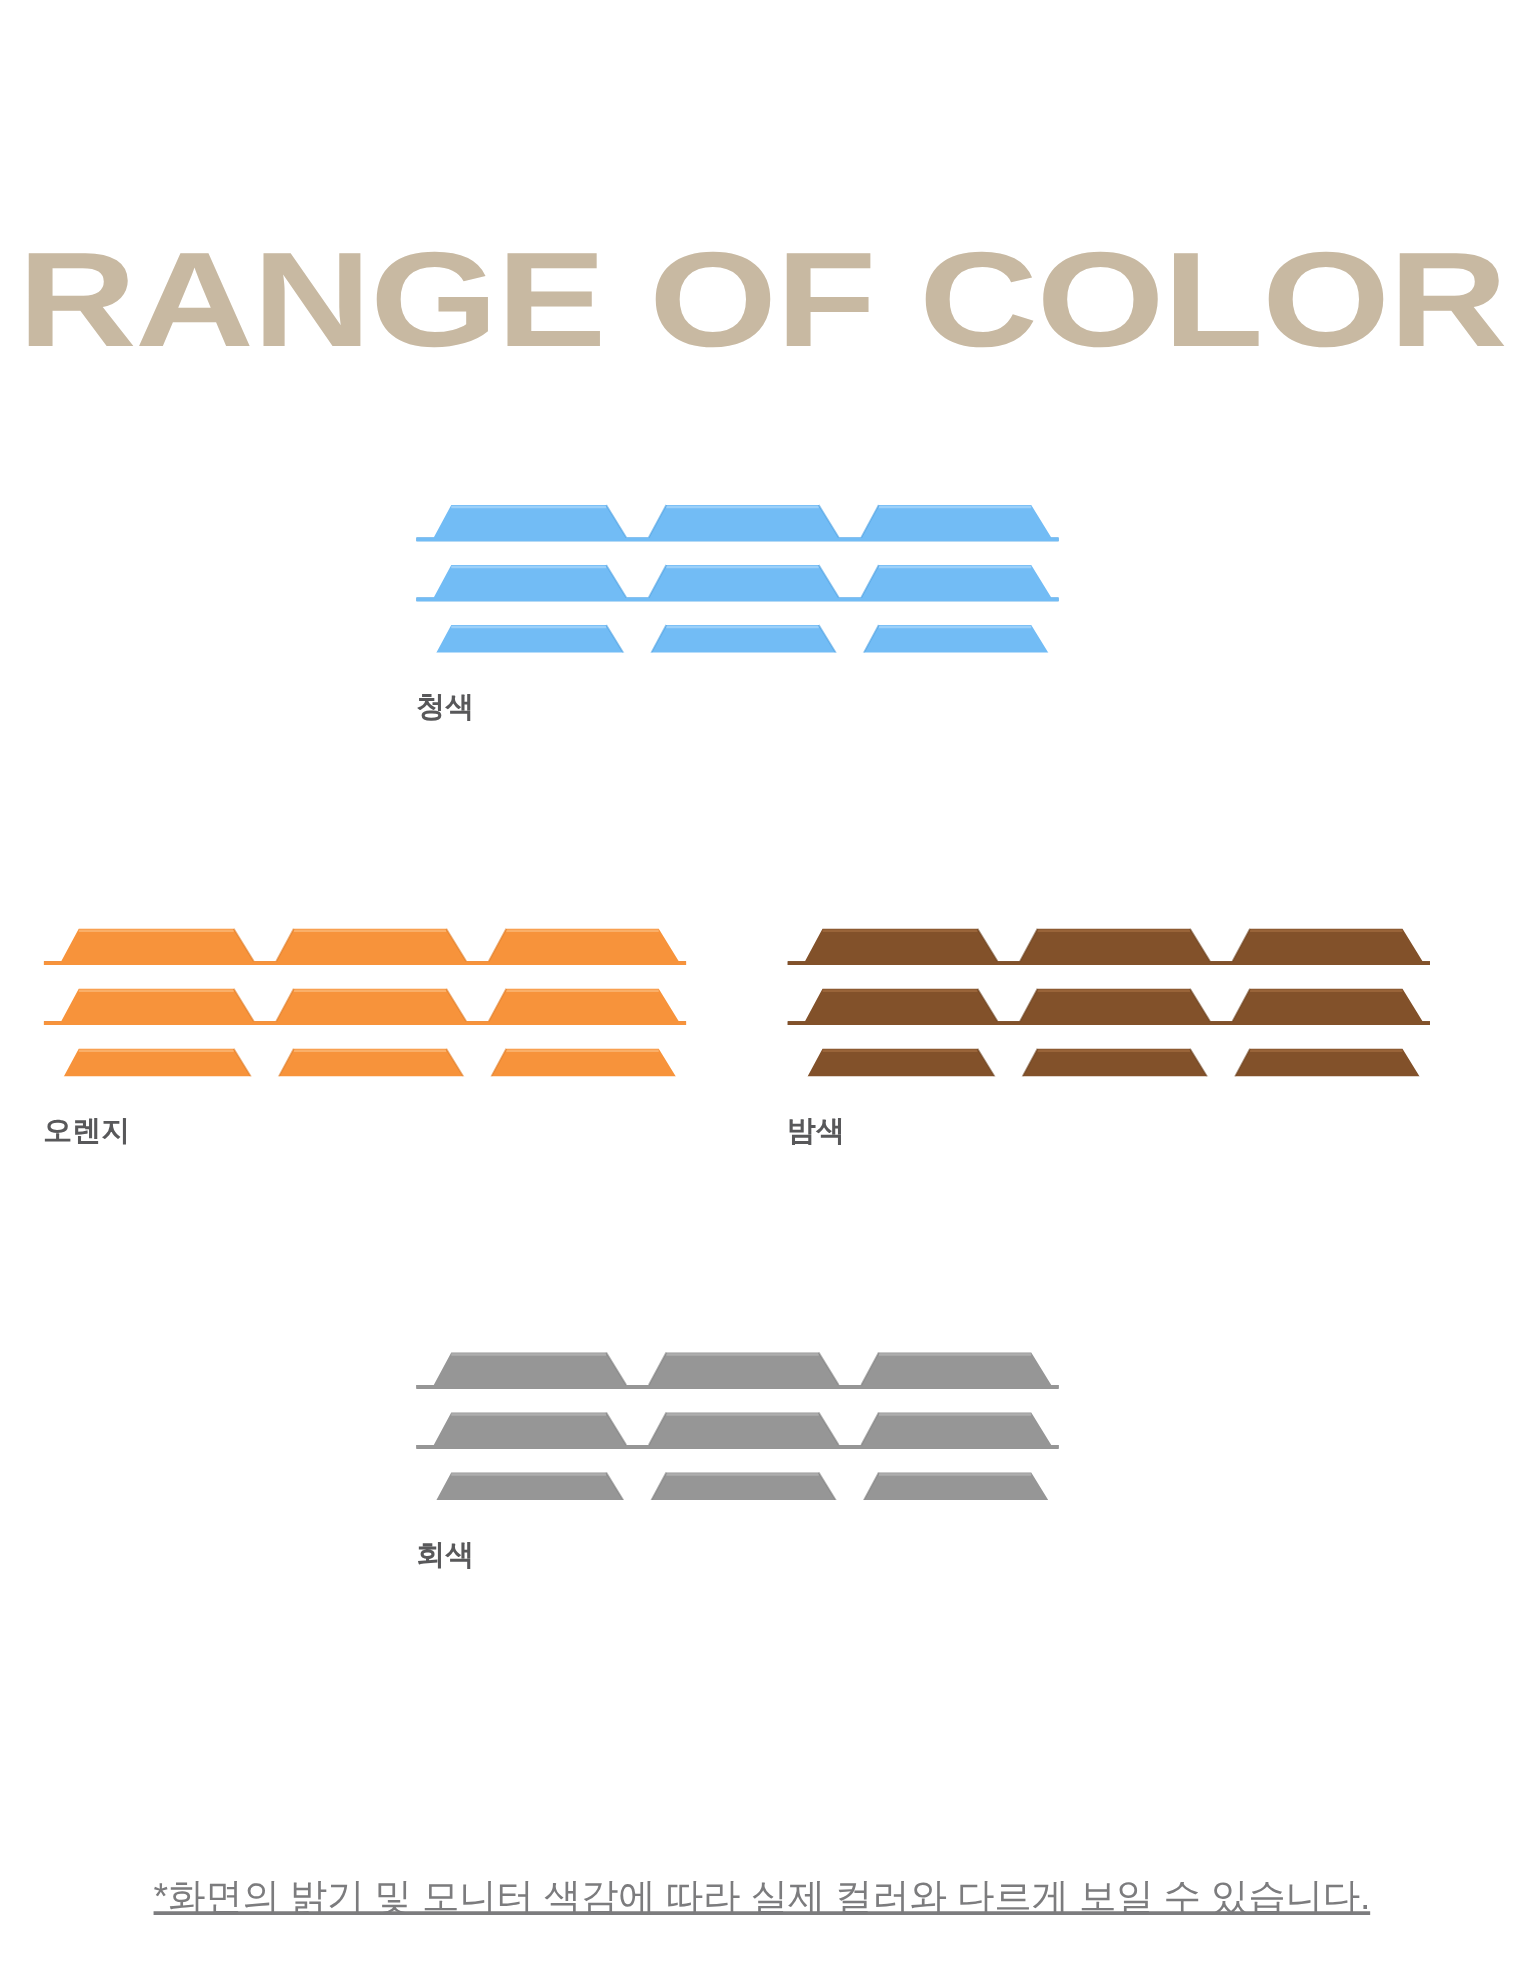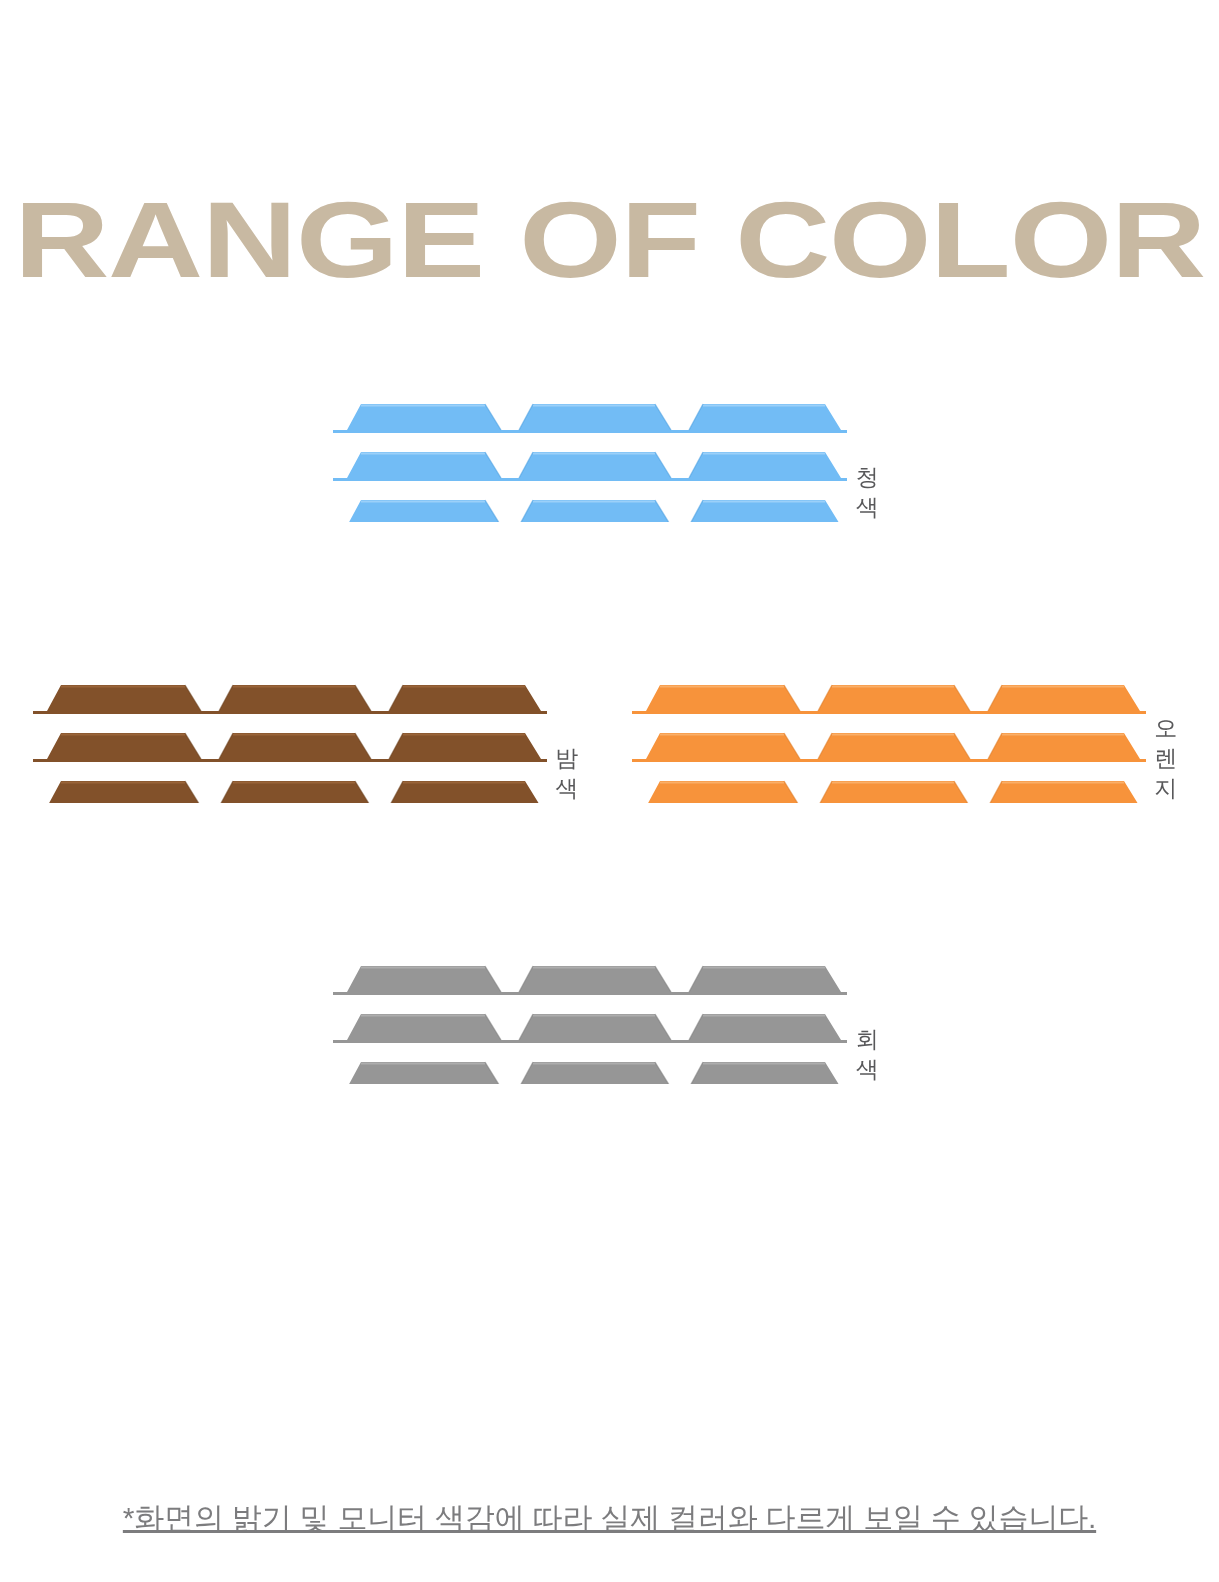--- a/index.html
+++ b/index.html
@@ -47,22 +47,23 @@
     align-items: flex-start;
     gap: 0px;
   }
   .swatch-row.row-1 { margin-top: 0px; }
   .swatch-row.row-2 { margin-top: 159px; }
   .swatch-row.row-3 { margin-top: 159px; }
 
   .swatch-cell {
     width: 555px;
     display: flex;
-    flex-direction: row;
-    align-items: flex-end;
+    flex-direction: column;
+    align-items: flex-start;
+    font-weight: bold;
   }
   .swatch-cell.cell-left  { margin-left: 22px; margin-right: 20px; }
   .swatch-cell.cell-right { margin-left: 20px; margin-right: 22px; }
 
   .panel-stack {
     width: 514px;
     height: 122px;
     position: relative;
   }
   .panel-svg {
@@ -120,57 +121,57 @@
             <path d="M 0 126 L 14 126 L 28 100 L 152 100 L 168 126 L 186 126 L 200 100 L 322 100 L 338 126 L 356 126 L 370 100 L 492 100 L 508 126 L 514 126 L 514 129 L 0 129 Z" fill="#72bcf5"></path>
             <path d="M 28 101.5 L 152 101.5 M 200 101.5 L 322 101.5 M 370 101.5 L 492 101.5" stroke="#a9d7f9" stroke-width="2" fill="none" opacity="0.75"></path>
             <path d="M 152 100 L 168 126 M 186 126 L 200 100 M 322 100 L 338 126 M 356 126 L 370 100" stroke="#4a9fe0" stroke-width="1.4" fill="none" opacity="0.55"></path>
           </svg>
         </div>
       <div class="swatch-label">청색</div>
     </div>
   </div>
 
   <div class="swatch-row row-2">
+    <div class="swatch-cell cell-left">
+      <div class="panel-stack">
+          <svg class="panel-svg" viewBox="0 0 514 122" preserveAspectRatio="none">
+            <rect x="0" y="30" width="514" height="3" fill="#cc6d1c"></rect>
+            <path d="M 0 30 L 14 30 L 28 4 L 152 4 L 168 30 L 186 30 L 200 4 L 322 4 L 338 30 L 356 30 L 370 4 L 492 4 L 508 30 L 514 30 L 514 33 L 0 33 Z" fill="#f7933b"></path>
+            <path d="M 28 5.5 L 152 5.5 M 200 5.5 L 322 5.5 M 370 5.5 L 492 5.5" stroke="#fbb878" stroke-width="2" fill="none" opacity="0.75"></path>
+            <path d="M 152 4 L 168 30 M 186 30 L 200 4 M 322 4 L 338 30 M 356 30 L 370 4" stroke="#dd7a25" stroke-width="1.4" fill="none" opacity="0.55"></path>
+            <rect x="0" y="78" width="514" height="3" fill="#cc6d1c"></rect>
+            <path d="M 0 78 L 14 78 L 28 52 L 152 52 L 168 78 L 186 78 L 200 52 L 322 52 L 338 78 L 356 78 L 370 52 L 492 52 L 508 78 L 514 78 L 514 81 L 0 81 Z" fill="#f7933b"></path>
+            <path d="M 28 53.5 L 152 53.5 M 200 53.5 L 322 53.5 M 370 53.5 L 492 53.5" stroke="#fbb878" stroke-width="2" fill="none" opacity="0.75"></path>
+            <path d="M 152 52 L 168 78 M 186 78 L 200 52 M 322 52 L 338 78 M 356 78 L 370 52" stroke="#dd7a25" stroke-width="1.4" fill="none" opacity="0.55"></path>
+            <rect x="0" y="126" width="514" height="3" fill="#cc6d1c"></rect>
+            <path d="M 0 126 L 14 126 L 28 100 L 152 100 L 168 126 L 186 126 L 200 100 L 322 100 L 338 126 L 356 126 L 370 100 L 492 100 L 508 126 L 514 126 L 514 129 L 0 129 Z" fill="#f7933b"></path>
+            <path d="M 28 101.5 L 152 101.5 M 200 101.5 L 322 101.5 M 370 101.5 L 492 101.5" stroke="#fbb878" stroke-width="2" fill="none" opacity="0.75"></path>
+            <path d="M 152 100 L 168 126 M 186 126 L 200 100 M 322 100 L 338 126 M 356 126 L 370 100" stroke="#dd7a25" stroke-width="1.4" fill="none" opacity="0.55"></path>
+          </svg>
+        </div>
+      <div class="swatch-label">오렌지</div>
+    </div>
     <div class="swatch-cell cell-right">
       <div class="panel-stack">
           <svg class="panel-svg" viewBox="0 0 514 122" preserveAspectRatio="none">
             <rect x="0" y="30" width="514" height="3" fill="#5c3718"></rect>
             <path d="M 0 30 L 14 30 L 28 4 L 152 4 L 168 30 L 186 30 L 200 4 L 322 4 L 338 30 L 356 30 L 370 4 L 492 4 L 508 30 L 514 30 L 514 33 L 0 33 Z" fill="#82512a"></path>
             <path d="M 28 5.5 L 152 5.5 M 200 5.5 L 322 5.5 M 370 5.5 L 492 5.5" stroke="#a06b3f" stroke-width="2" fill="none" opacity="0.75"></path>
             <path d="M 152 4 L 168 30 M 186 30 L 200 4 M 322 4 L 338 30 M 356 30 L 370 4" stroke="#6b411f" stroke-width="1.4" fill="none" opacity="0.55"></path>
             <rect x="0" y="78" width="514" height="3" fill="#5c3718"></rect>
             <path d="M 0 78 L 14 78 L 28 52 L 152 52 L 168 78 L 186 78 L 200 52 L 322 52 L 338 78 L 356 78 L 370 52 L 492 52 L 508 78 L 514 78 L 514 81 L 0 81 Z" fill="#82512a"></path>
             <path d="M 28 53.5 L 152 53.5 M 200 53.5 L 322 53.5 M 370 53.5 L 492 53.5" stroke="#a06b3f" stroke-width="2" fill="none" opacity="0.75"></path>
             <path d="M 152 52 L 168 78 M 186 78 L 200 52 M 322 52 L 338 78 M 356 78 L 370 52" stroke="#6b411f" stroke-width="1.4" fill="none" opacity="0.55"></path>
             <rect x="0" y="126" width="514" height="3" fill="#5c3718"></rect>
             <path d="M 0 126 L 14 126 L 28 100 L 152 100 L 168 126 L 186 126 L 200 100 L 322 100 L 338 126 L 356 126 L 370 100 L 492 100 L 508 126 L 514 126 L 514 129 L 0 129 Z" fill="#82512a"></path>
             <path d="M 28 101.5 L 152 101.5 M 200 101.5 L 322 101.5 M 370 101.5 L 492 101.5" stroke="#a06b3f" stroke-width="2" fill="none" opacity="0.75"></path>
             <path d="M 152 100 L 168 126 M 186 126 L 200 100 M 322 100 L 338 126 M 356 126 L 370 100" stroke="#6b411f" stroke-width="1.4" fill="none" opacity="0.55"></path>
           </svg>
         </div>
       <div class="swatch-label">밤색</div>
-    </div>
-    <div class="swatch-cell cell-left">
-      <div class="panel-stack">
-          <svg class="panel-svg" viewBox="0 0 514 122" preserveAspectRatio="none">
-            <rect x="0" y="30" width="514" height="3" fill="#cc6d1c"></rect>
-            <path d="M 0 30 L 14 30 L 28 4 L 152 4 L 168 30 L 186 30 L 200 4 L 322 4 L 338 30 L 356 30 L 370 4 L 492 4 L 508 30 L 514 30 L 514 33 L 0 33 Z" fill="#f7933b"></path>
-            <path d="M 28 5.5 L 152 5.5 M 200 5.5 L 322 5.5 M 370 5.5 L 492 5.5" stroke="#fbb878" stroke-width="2" fill="none" opacity="0.75"></path>
-            <path d="M 152 4 L 168 30 M 186 30 L 200 4 M 322 4 L 338 30 M 356 30 L 370 4" stroke="#dd7a25" stroke-width="1.4" fill="none" opacity="0.55"></path>
-            <rect x="0" y="78" width="514" height="3" fill="#cc6d1c"></rect>
-            <path d="M 0 78 L 14 78 L 28 52 L 152 52 L 168 78 L 186 78 L 200 52 L 322 52 L 338 78 L 356 78 L 370 52 L 492 52 L 508 78 L 514 78 L 514 81 L 0 81 Z" fill="#f7933b"></path>
-            <path d="M 28 53.5 L 152 53.5 M 200 53.5 L 322 53.5 M 370 53.5 L 492 53.5" stroke="#fbb878" stroke-width="2" fill="none" opacity="0.75"></path>
-            <path d="M 152 52 L 168 78 M 186 78 L 200 52 M 322 52 L 338 78 M 356 78 L 370 52" stroke="#dd7a25" stroke-width="1.4" fill="none" opacity="0.55"></path>
-            <rect x="0" y="126" width="514" height="3" fill="#cc6d1c"></rect>
-            <path d="M 0 126 L 14 126 L 28 100 L 152 100 L 168 126 L 186 126 L 200 100 L 322 100 L 338 126 L 356 126 L 370 100 L 492 100 L 508 126 L 514 126 L 514 129 L 0 129 Z" fill="#f7933b"></path>
-            <path d="M 28 101.5 L 152 101.5 M 200 101.5 L 322 101.5 M 370 101.5 L 492 101.5" stroke="#fbb878" stroke-width="2" fill="none" opacity="0.75"></path>
-            <path d="M 152 100 L 168 126 M 186 126 L 200 100 M 322 100 L 338 126 M 356 126 L 370 100" stroke="#dd7a25" stroke-width="1.4" fill="none" opacity="0.55"></path>
-          </svg>
-        </div>
-      <div class="swatch-label">오렌지</div>
     </div>
   </div>
 
   <div class="swatch-row row-3">
     <div class="swatch-cell cell-left">
       <div class="panel-stack">
           <svg class="panel-svg" viewBox="0 0 514 122" preserveAspectRatio="none">
             <rect x="0" y="30" width="514" height="3" fill="#707070"></rect>
             <path d="M 0 30 L 14 30 L 28 4 L 152 4 L 168 30 L 186 30 L 200 4 L 322 4 L 338 30 L 356 30 L 370 4 L 492 4 L 508 30 L 514 30 L 514 33 L 0 33 Z" fill="#969696"></path>
             <path d="M 28 5.5 L 152 5.5 M 200 5.5 L 322 5.5 M 370 5.5 L 492 5.5" stroke="#b4b4b4" stroke-width="2" fill="none" opacity="0.75"></path>

